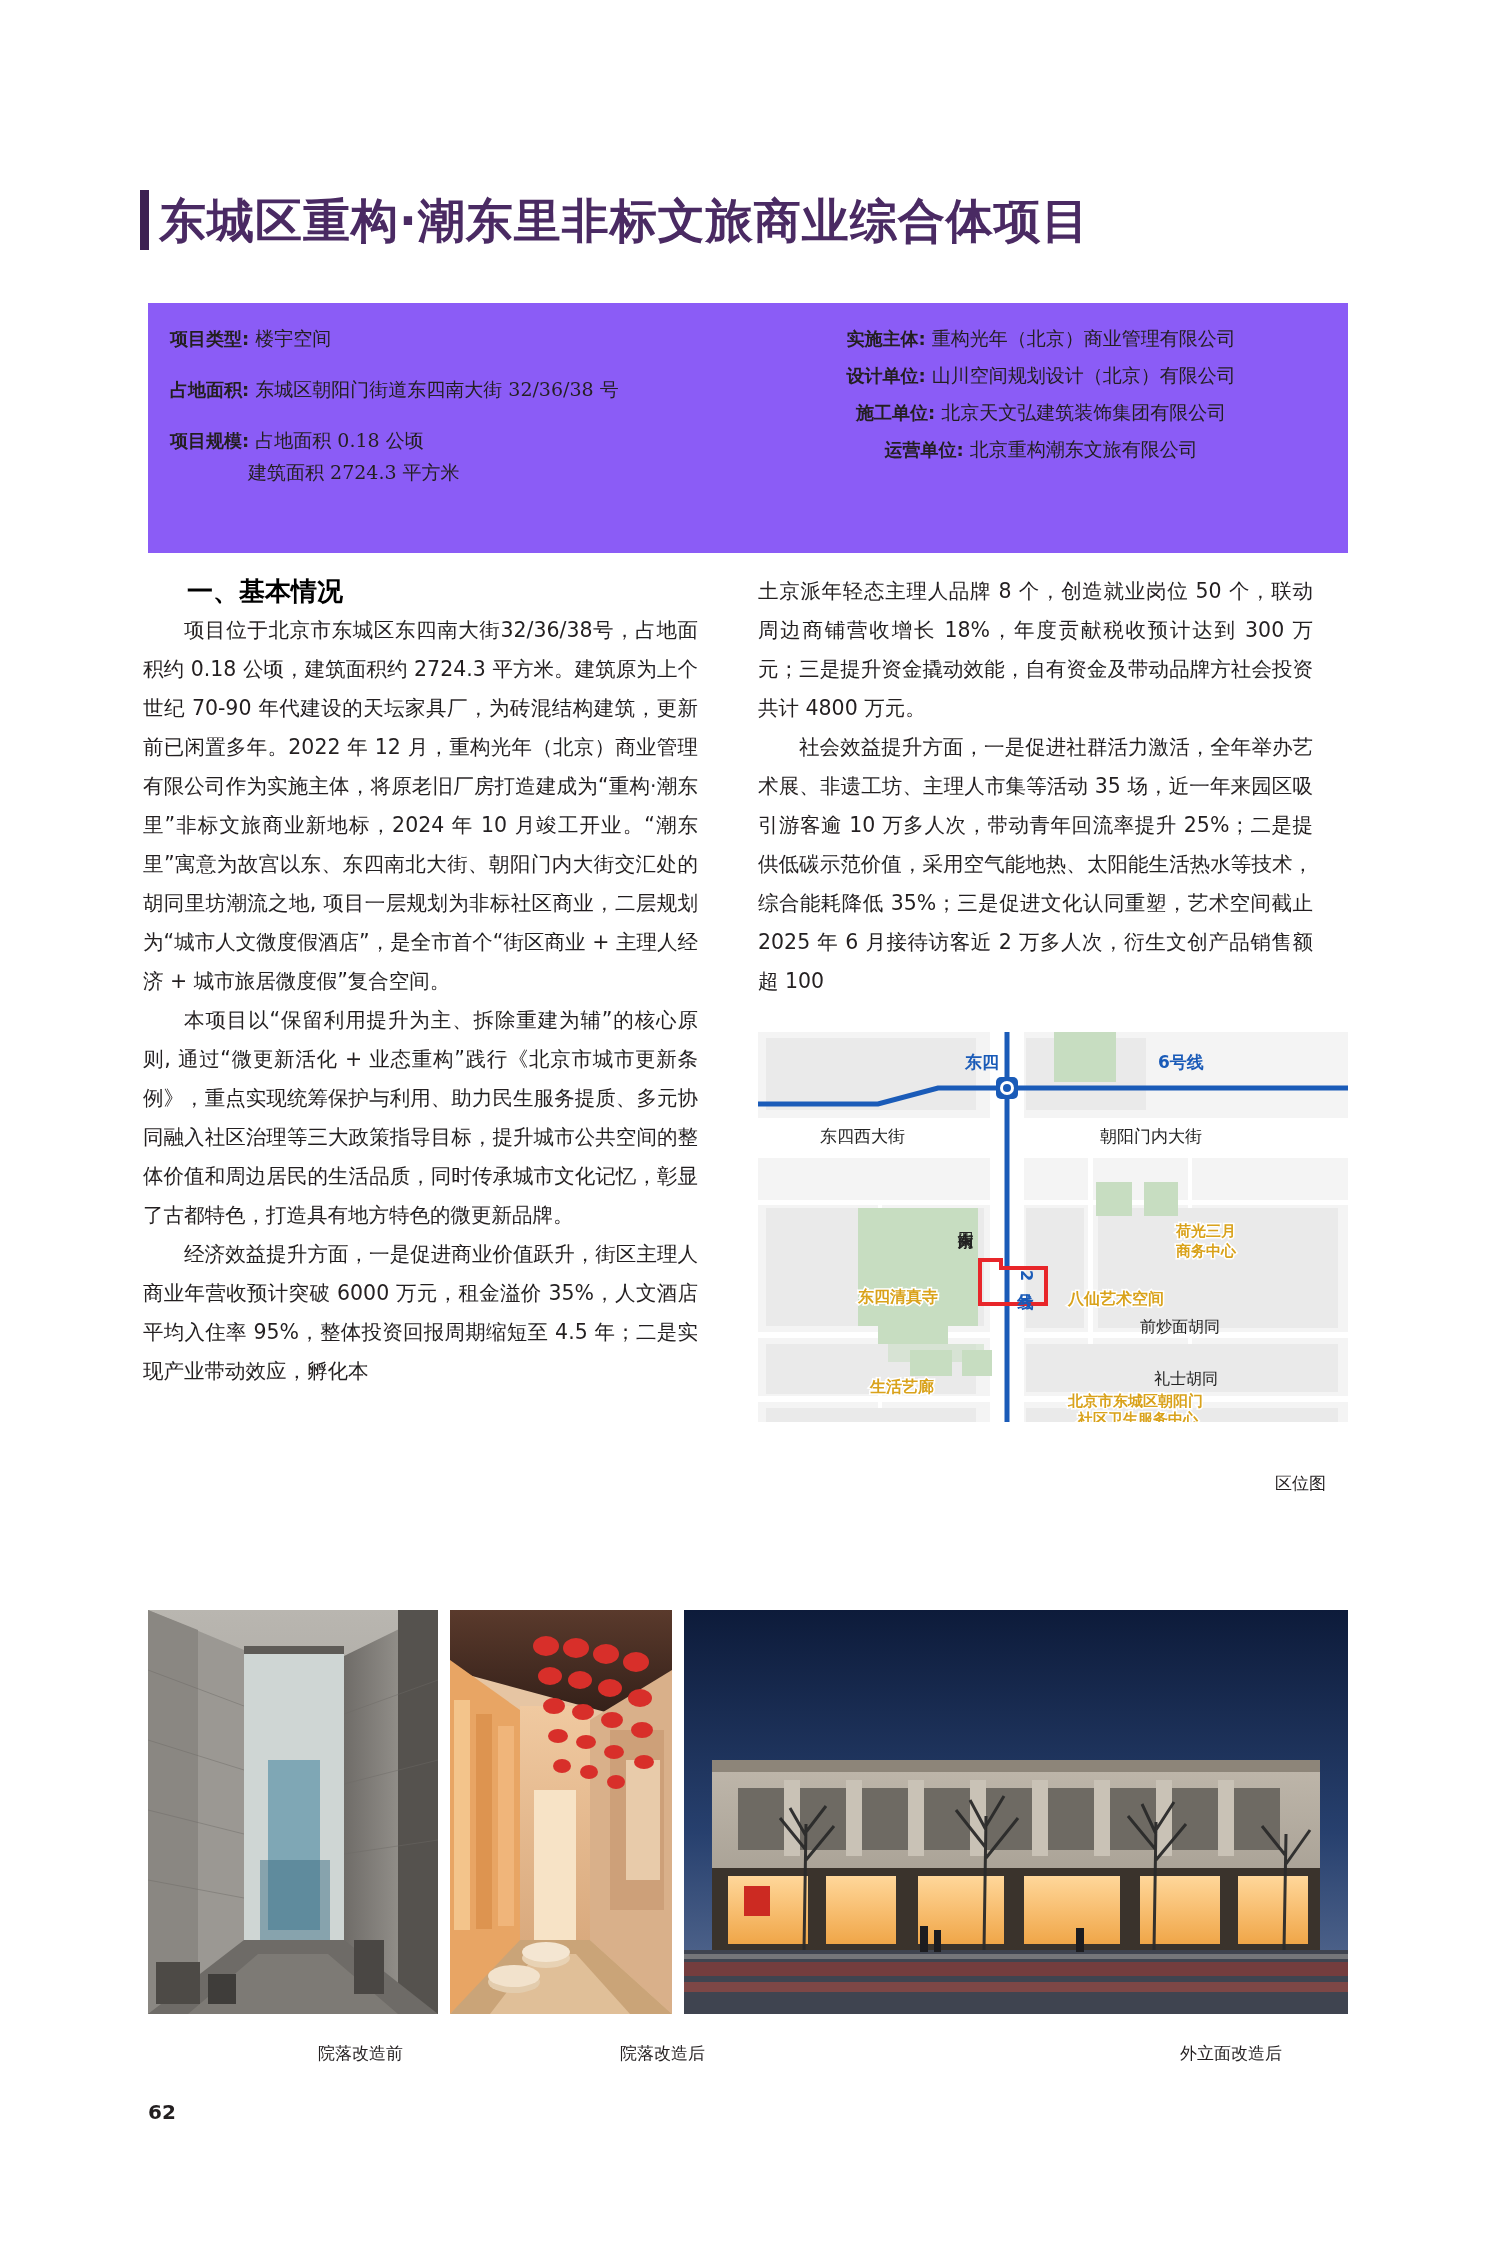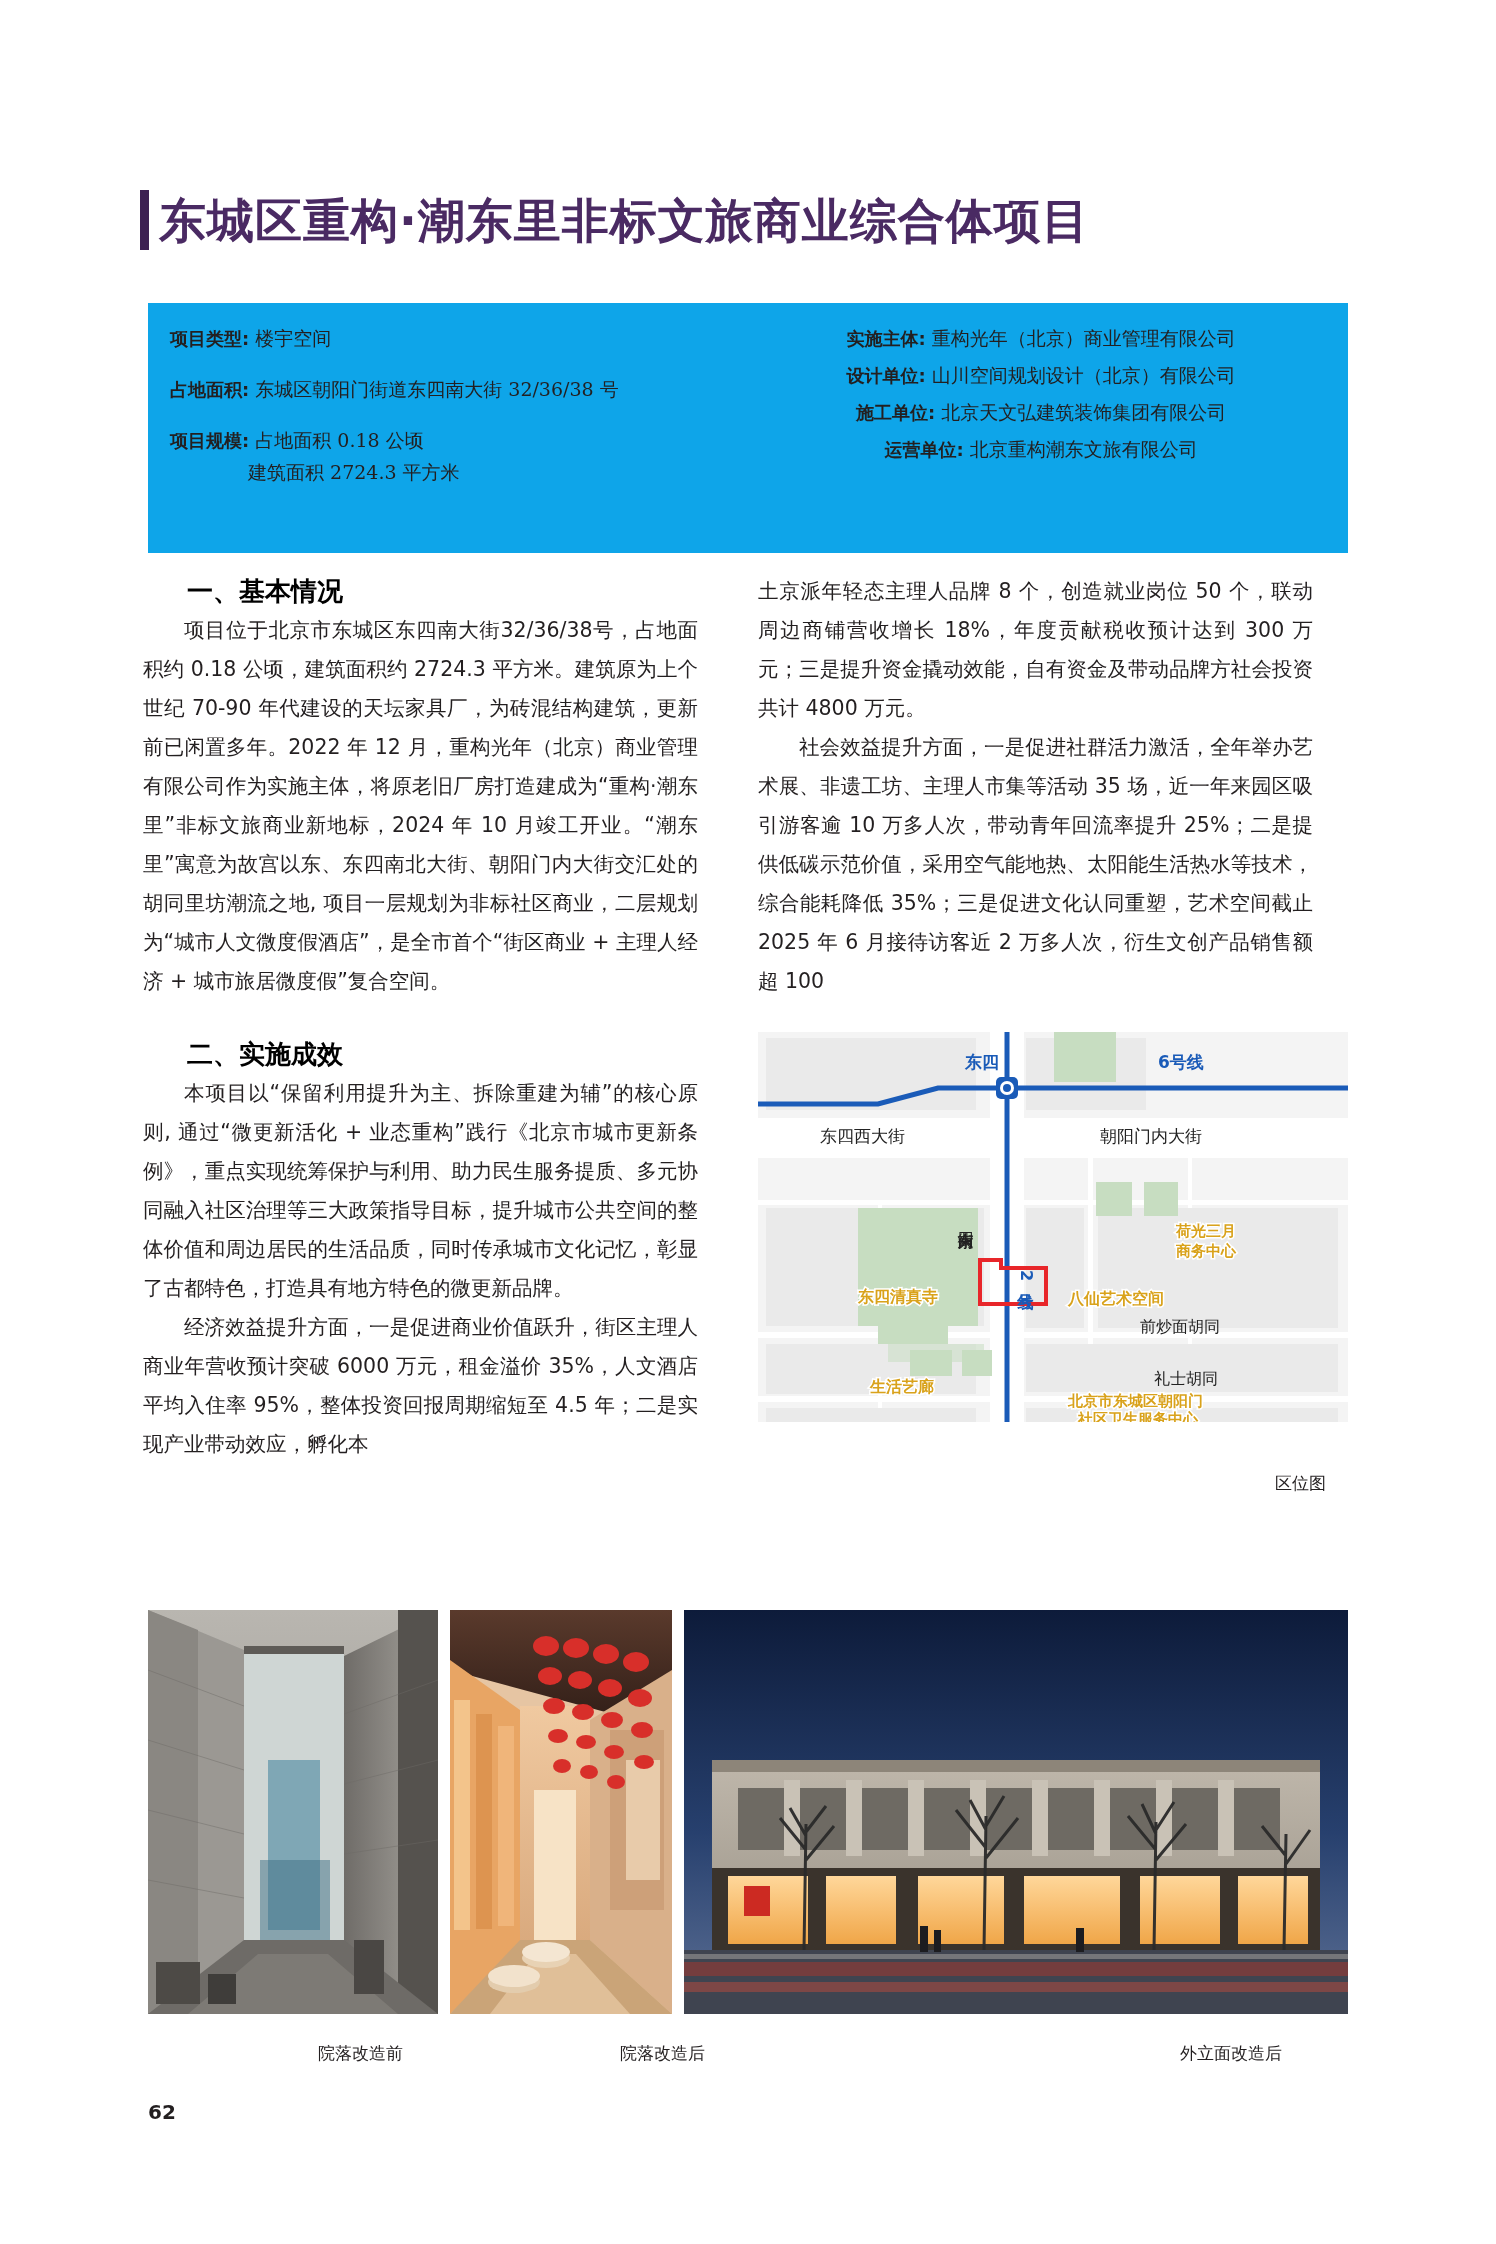--- a/index.html
+++ b/index.html
@@ -33,21 +33,21 @@
     letter-spacing:1px;
     white-space:nowrap;
     line-height:1;
   }
 
   
   .infobox{
     position:absolute;
     left:148px;top:303px;
     width:1200px;height:250px;
-    background:#0ea5e9;
+    background:#8b5cf6;
     box-sizing:border-box;
   }
   .info-left{
     position:absolute;left:22px;top:26px;width:560px;
   }
   .info-right{
     position:absolute;left:608px;top:26px;width:570px;text-align:center;
   }
   .info-line{
     font-family:"DejaVu Serif","Liberation Serif",serif;
@@ -173,21 +173,20 @@
       <div class="info-line">
         <b>运营单位:</b>
         <span>北京重构潮东文旅有限公司</span>
       </div>
     </div>
   </div>
 
   <div class="col col-left">
     <div class="sec-head">一、基本情况</div>
     <p class="para">项目位于北京市东城区东四南大街32/36/38号，占地面积约 0.18 公顷，建筑面积约 2724.3 平方米。建筑原为上个世纪 70-90 年代建设的天坛家具厂，为砖混结构建筑，更新前已闲置多年。2022 年 12 月，重构光年（北京）商业管理有限公司作为实施主体，将原老旧厂房打造建成为“重构·潮东里”非标文旅商业新地标，2024 年 10 月竣工开业。“潮东里”寓意为故宫以东、东四南北大街、朝阳门内大街交汇处的胡同里坊潮流之地, 项目一层规划为非标社区商业，二层规划为“城市人文微度假酒店”，是全市首个“街区商业 + 主理人经济 + 城市旅居微度假”复合空间。</p>
-    <div class="sec-head" style="margin-top:34px">二、实施成效</div>
     <p class="para">本项目以“保留利用提升为主、拆除重建为辅”的核心原则, 通过“微更新活化 + 业态重构”践行《北京市城市更新条例》，重点实现统筹保护与利用、助力民生服务提质、多元协同融入社区治理等三大政策指导目标，提升城市公共空间的整体价值和周边居民的生活品质，同时传承城市文化记忆，彰显了古都特色，打造具有地方特色的微更新品牌。</p>
     <p class="para">经济效益提升方面，一是促进商业价值跃升，街区主理人商业年营收预计突破 6000 万元，租金溢价 35%，人文酒店平均入住率 95%，整体投资回报周期缩短至 4.5 年；二是实现产业带动效应，孵化本</p>
   </div>
 
   <div class="col col-right">
     <p class="para" style="text-indent:0">土京派年轻态主理人品牌 8 个，创造就业岗位 50 个，联动周边商铺营收增长 18%，年度贡献税收预计达到 300 万元；三是提升资金撬动效能，自有资金及带动品牌方社会投资共计 4800 万元。</p>
     <p class="para">社会效益提升方面，一是促进社群活力激活，全年举办艺术展、非遗工坊、主理人市集等活动 35 场，近一年来园区吸引游客逾 10 万多人次，带动青年回流率提升 25%；二是提供低碳示范价值，采用空气能地热、太阳能生活热水等技术，综合能耗降低 35%；三是促进文化认同重塑，艺术空间截止 2025 年 6 月接待访客近 2 万多人次，衍生文创产品销售额超 100</p>
   </div>
 
   <div class="map">

